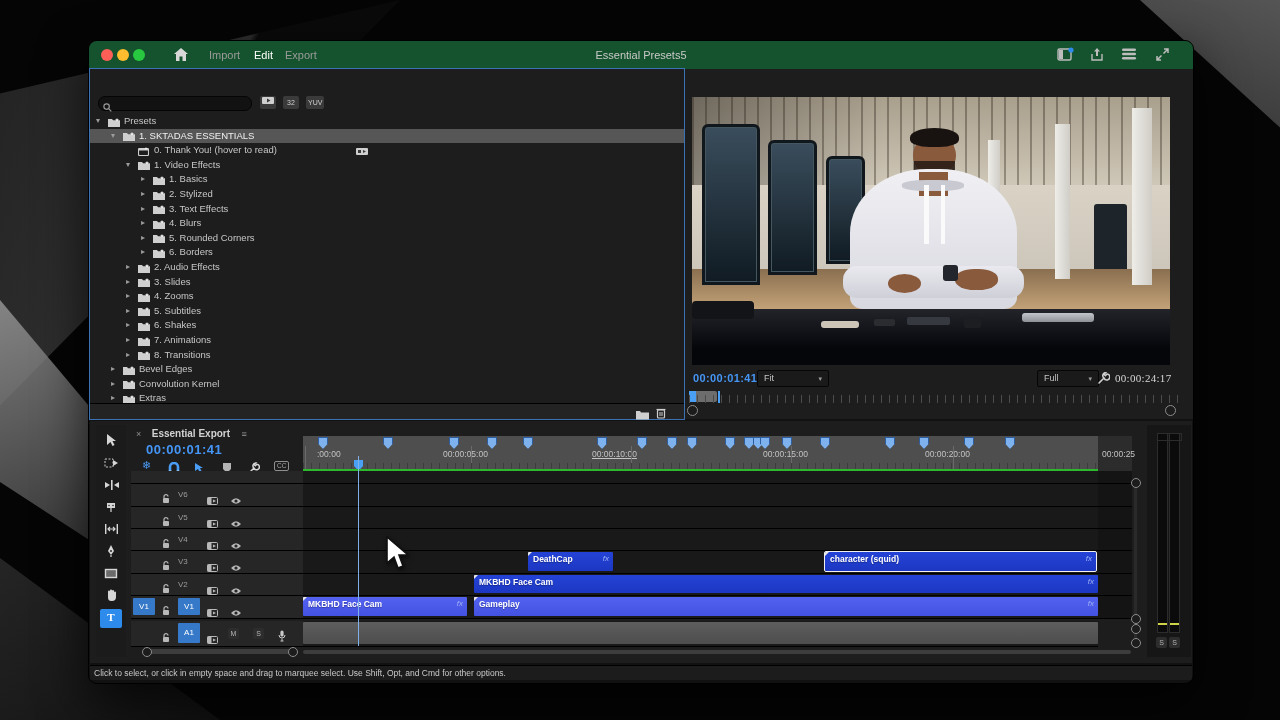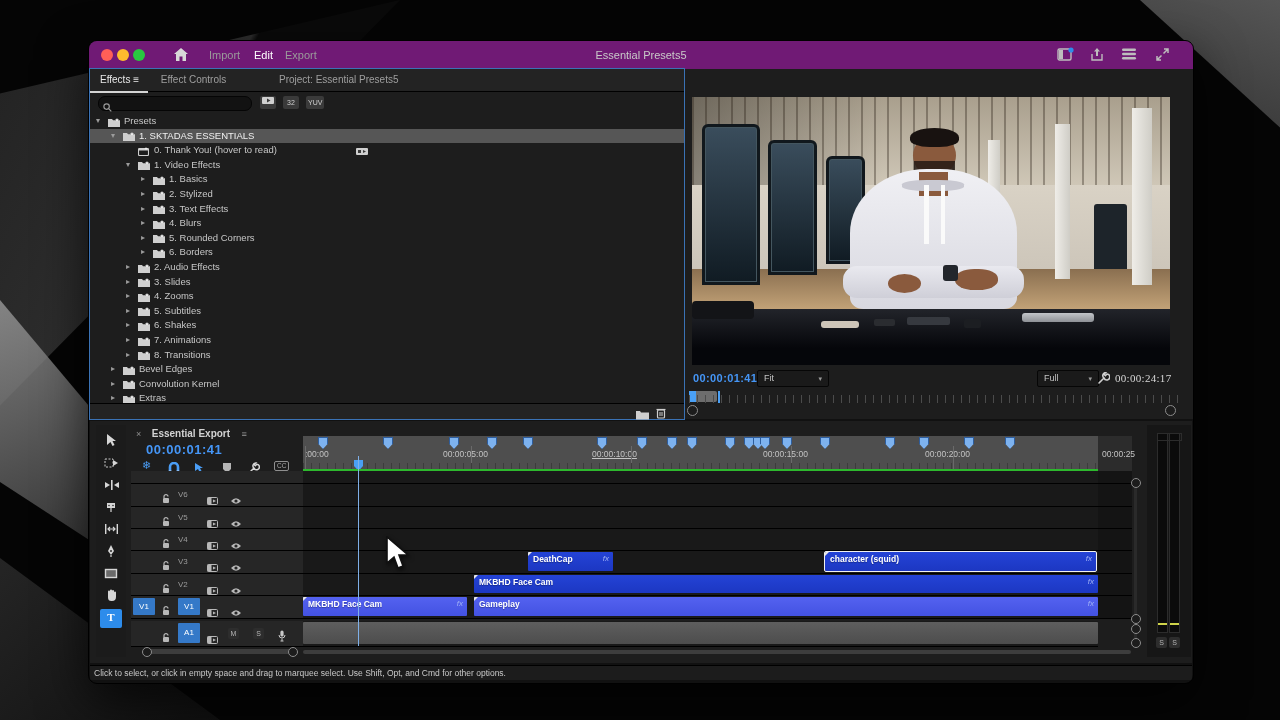--- a/index.html
+++ b/index.html
@@ -6,21 +6,21 @@
   body{width:1280px;height:720px;overflow:hidden;font-family:"Liberation Sans",sans-serif;-webkit-font-smoothing:antialiased;}
   .stage{position:relative;width:1280px;height:720px;background:#050505;overflow:hidden;}
   .abs{position:absolute;}
   
   .wp1{left:0;top:0;width:400px;height:520px;background:linear-gradient(118deg,#222 0%,#2e2e2e 40%,#0a0a0a 41%);clip-path:polygon(0 18%,100% 0,0 78%);}
   .wp2{left:0;top:300px;width:120px;height:260px;background:linear-gradient(160deg,#9a9a9a,#3a3a3a);clip-path:polygon(0 0,100% 55%,100% 100%,0 70%);opacity:.8;}
   .wp3{left:0;top:540px;width:220px;height:180px;background:linear-gradient(140deg,#262626,#101010);clip-path:polygon(0 10%,100% 100%,0 100%);}
   .wp4{left:1140px;top:0;width:140px;height:170px;background:linear-gradient(200deg,#555,#2c2c2c);clip-path:polygon(0 0,100% 0,100% 75%);}
   
   .window{left:88px;top:40px;width:1104px;height:642px;background:#111;border-radius:9px;overflow:hidden;box-shadow:0 18px 50px rgba(0,0,0,.7);border:1px solid #000;}
-  .titlebar{left:0;top:0;width:1104px;height:28px;background:#701a75;border-bottom:1px solid #000;}
+  .titlebar{left:0;top:0;width:1104px;height:28px;background:#14532d;border-bottom:1px solid #000;}
   .tl{width:12px;height:12px;border-radius:50%;top:8px;}
   .nav{top:0;height:28px;line-height:28px;color:#9b9b9b;font-size:11px;}
   .nav.active{color:#fff;border-bottom:2px solid #d4d4d4;}
   .wtitle{top:0;width:1104px;height:28px;line-height:28px;text-align:center;color:#c9c9c9;font-size:11px;pointer-events:none;}
   .tbicon{top:6px;width:17px;height:16px;color:#bdbdbd;}
   
   .panel{background:#1d1d1d;}
   .ptabs{height:22px;background:#232323;border-bottom:1px solid #000;color:#9f9f9f;font-size:10px;}
   .ptab{display:inline-block;padding:0 10px;line-height:22px;}
   .ptab.active{color:#e8e8e8;}
@@ -132,25 +132,20 @@
           </svg>
       </div>
       <div class="abs tbicon" style="left:1066px">
         <svg width="15" height="15" viewBox="0 0 15 15">
             <path d="M9 2 H13 V6 M13 2 L8.5 6.5 M6 13 H2 V9 M2 13 L6.5 8.5" fill="none" stroke="#bdbdbd" stroke-width="1.5"></path>
           </svg>
       </div>
     </div>
 
     <div class="abs panel leftpanel">
-      <div class="ptabs">
-        <span class="ptab active" style="border-bottom:2px solid #d4d4d4"><span>Effects</span> <span style="letter-spacing:-1px">≡</span></span>
-        <span class="ptab">Effect Controls</span>
-        <span class="ptab" style="margin-left:30px">Project: Essential Presets5</span>
-      </div>
       <div class="abs searchbox">
         <svg class="icon-svg" style="margin:2px 0 0 4px" width="9" height="9" viewBox="0 0 9 9">
             <circle cx="3.6" cy="3.6" r="2.7" fill="none" stroke="#9a9a9a" stroke-width="1.2"></circle>
             <line x1="5.8" y1="5.8" x2="8.3" y2="8.3" stroke="#9a9a9a" stroke-width="1.2"></line>
           </svg>
       </div>
       <div class="abs badge" style="left:170px">
         <svg width="12" height="9" viewBox="0 0 12 9">
             <rect x="0" y="1" width="12" height="7" rx="1" fill="#cfcfcf"></rect>
             <path d="M5 2.5 L8.5 4.5 L5 6.5 Z" fill="#3a3a3a"></path>
@@ -490,21 +485,21 @@
           <div class="marker" style="left: 422px; top: 1px;"></div>
           <div class="marker" style="left: 441px; top: 1px;"></div>
           <div class="marker" style="left: 450px; top: 1px;"></div>
           <div class="marker" style="left: 457px; top: 1px;"></div>
           <div class="marker" style="left: 479px; top: 1px;"></div>
           <div class="marker" style="left: 517px; top: 1px;"></div>
           <div class="marker" style="left: 582px; top: 1px;"></div>
           <div class="marker" style="left: 616px; top: 1px;"></div>
           <div class="marker" style="left: 661px; top: 1px;"></div>
           <div class="marker" style="left: 702px; top: 1px;"></div>
-          <div class="rlabel" style="left: 2px; text-align: right;">:00:00</div>
+          <div class="rlabel" style="left: 14px; text-align: right;">:00:00</div>
           <div style="position: absolute; left: 2px; top: 10px; width: 1px; height: 25px; background: rgb(106, 106, 106);"></div>
           <div class="rlabel" style="left: 140px;">00:00:05:00</div>
           <div style="position: absolute; left: 168px; top: 10px; width: 1px; height: 25px; background: rgb(106, 106, 106);"></div>
           <div class="rlabel" style="left: 289px; text-decoration: underline;">00:00:10:00</div>
           <div style="position: absolute; left: 328px; top: 10px; width: 1px; height: 25px; background: rgb(106, 106, 106);"></div>
           <div class="rlabel" style="left: 460px;">00:00:15:00</div>
           <div style="position: absolute; left: 488px; top: 10px; width: 1px; height: 25px; background: rgb(106, 106, 106);"></div>
           <div class="rlabel" style="left: 622px;">00:00:20:00</div>
           <div style="position: absolute; left: 650px; top: 10px; width: 1px; height: 25px; background: rgb(106, 106, 106);"></div>
           <div style="position: absolute; left: 0px; top: 27px; width: 795px; height: 8px; background: repeating-linear-gradient(90deg, rgb(60, 60, 60) 0px, rgb(60, 60, 60) 1px, transparent 1px, transparent 8px);"></div>

